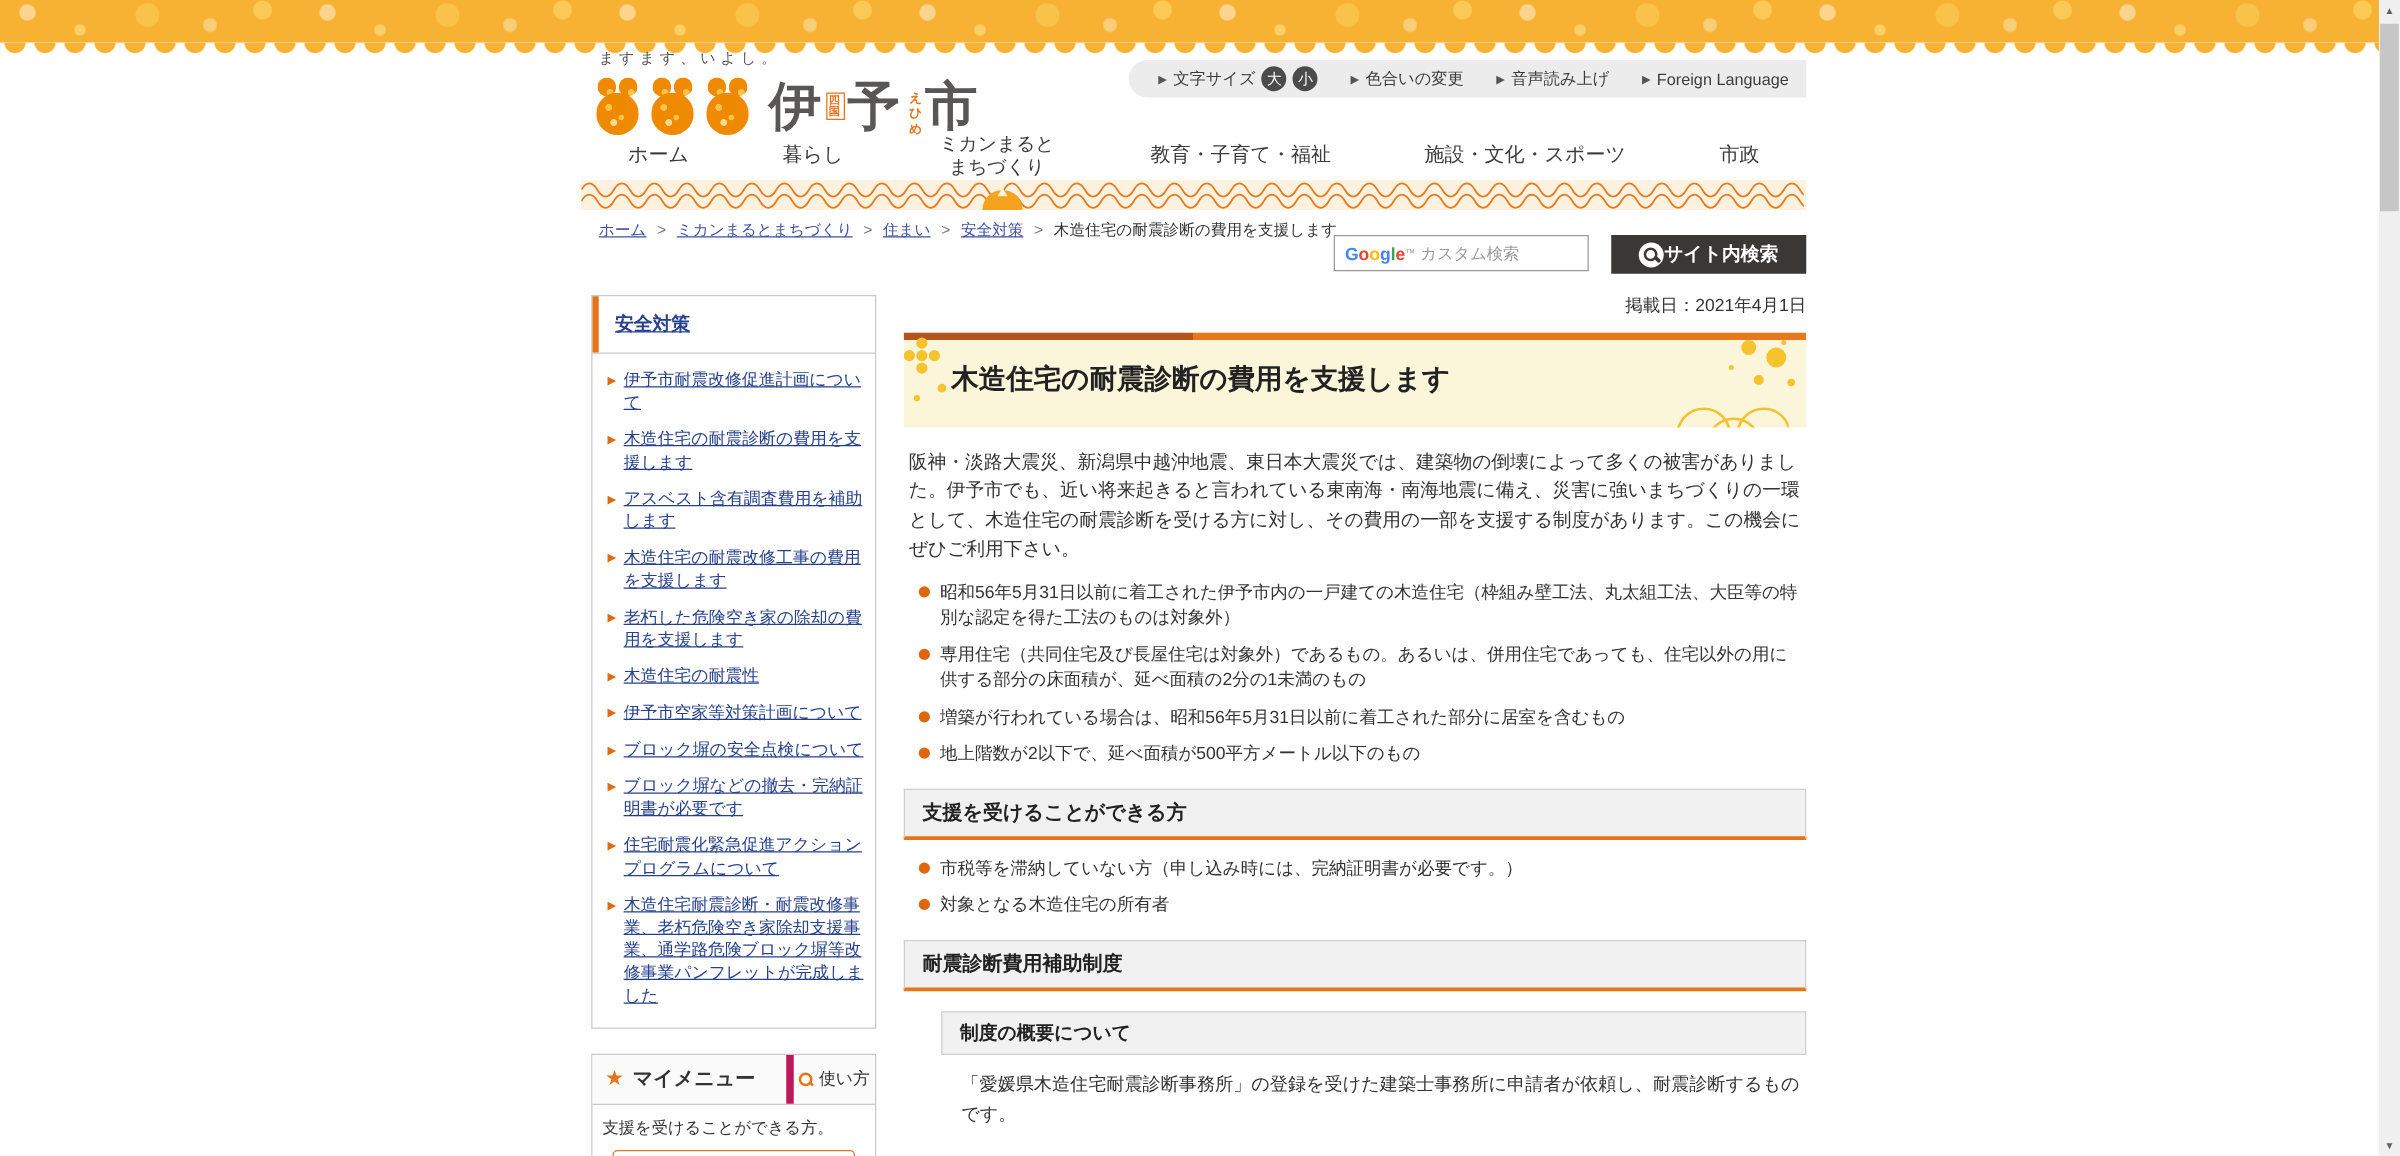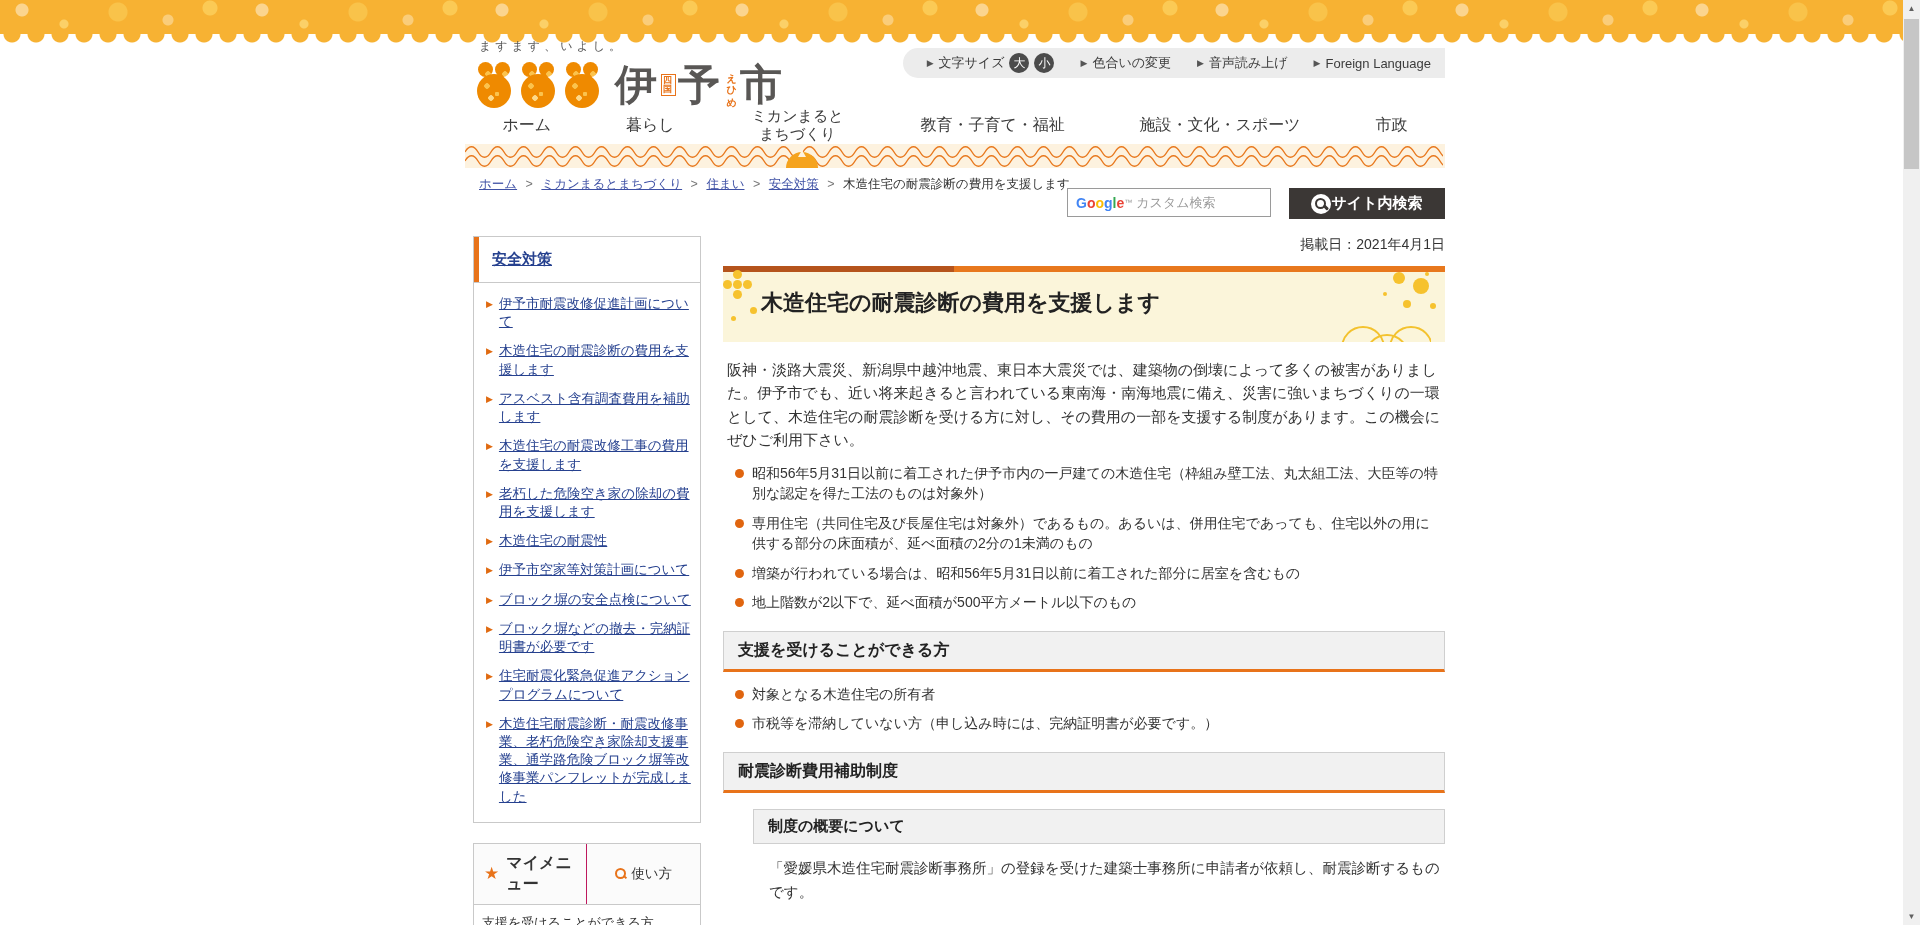--- a/index.html
+++ b/index.html
@@ -91,21 +91,21 @@
   .side-list li{ display:flex; gap:6px; margin-bottom:11px; }
   .side-list li:last-child{ margin-bottom:4px; }
   .side-list .tri{ color:#e06a10; font-size:9px; margin-top:4px; flex:none; }
   .side-list a{ font-size:13.5px; line-height:1.35; color:#26418f; text-decoration:underline; cursor:pointer; }
 
   
   .mymenu{ border:1px solid #c9c9c9; margin-top:20px; background:#fff; }
   .mymenu-head{ display:flex; border-bottom:1px solid #c9c9c9; background:#fbfbfb; }
   .mymenu-title{ flex:1; display:flex; align-items:center; gap:7px; padding:9px 10px; font-size:16px; font-weight:bold; color:#333; }
   .star{ color:#e8731a; font-size:17px; }
-  .howto{ display:flex; align-items:center; gap:5px; border-left:1px solid #be185d; padding:0 28px; font-size:13.5px; color:#333; cursor:pointer; }
+  .howto{ display:flex; align-items:center; gap:5px; border-left:6px solid #be185d; padding:0 4px; font-size:13.5px; color:#333; cursor:pointer; }
   .mag-o{ width:11px; height:11px; position:relative; }
   .mag-o::before{ content:""; position:absolute; left:0; top:0; width:7px; height:7px; border:2px solid #e8731a; border-radius:50%; }
   .mag-o::after{ content:""; position:absolute; left:8px; top:8px; width:4px; height:2px; background:#e8731a; transform:rotate(45deg); }
   .mymenu-body{ padding:9px 8px 12px; }
   .empty-msg{ font-size:13px; color:#333; margin-bottom:9px; }
   .register-btn{ display:block; width:92%; margin:0 auto; padding:6px 0; text-align:center;
     background:#fff; border:1px solid #e8731a; border-radius:4px; font-size:13.5px; color:#444; cursor:pointer; }
 
   
   .pub-date{ text-align:right; font-size:14px; color:#333; height:20px; margin-bottom:10px; }
@@ -342,22 +342,22 @@
 
       <ul class="bullets">
         <li>昭和56年5月31日以前に着工された伊予市内の一戸建ての木造住宅（枠組み壁工法、丸太組工法、大臣等の特別な認定を得た工法のものは対象外）</li>
         <li>専用住宅（共同住宅及び長屋住宅は対象外）であるもの。あるいは、併用住宅であっても、住宅以外の用に供する部分の床面積が、延べ面積の2分の1未満のもの</li>
         <li>増築が行われている場合は、昭和56年5月31日以前に着工された部分に居室を含むもの</li>
         <li>地上階数が2以下で、延べ面積が500平方メートル以下のもの</li>
       </ul>
 
       <div class="sec-head">支援を受けることができる方</div>
       <ul class="bullets">
+        <li>市税等を滞納していない方（申し込み時には、完納証明書が必要です。）</li>
         <li>対象となる木造住宅の所有者</li>
-        <li>市税等を滞納していない方（申し込み時には、完納証明書が必要です。）</li>
       </ul>
 
       <div class="sec-head">耐震診断費用補助制度</div>
 
       <div class="sub-head">制度の概要について</div>
       <p class="sub-body">「愛媛県木造住宅耐震診断事務所」の登録を受けた建築士事務所に申請者が依頼し、耐震診断するものです。</p>
 
     </main>
   </div>
 </div>

